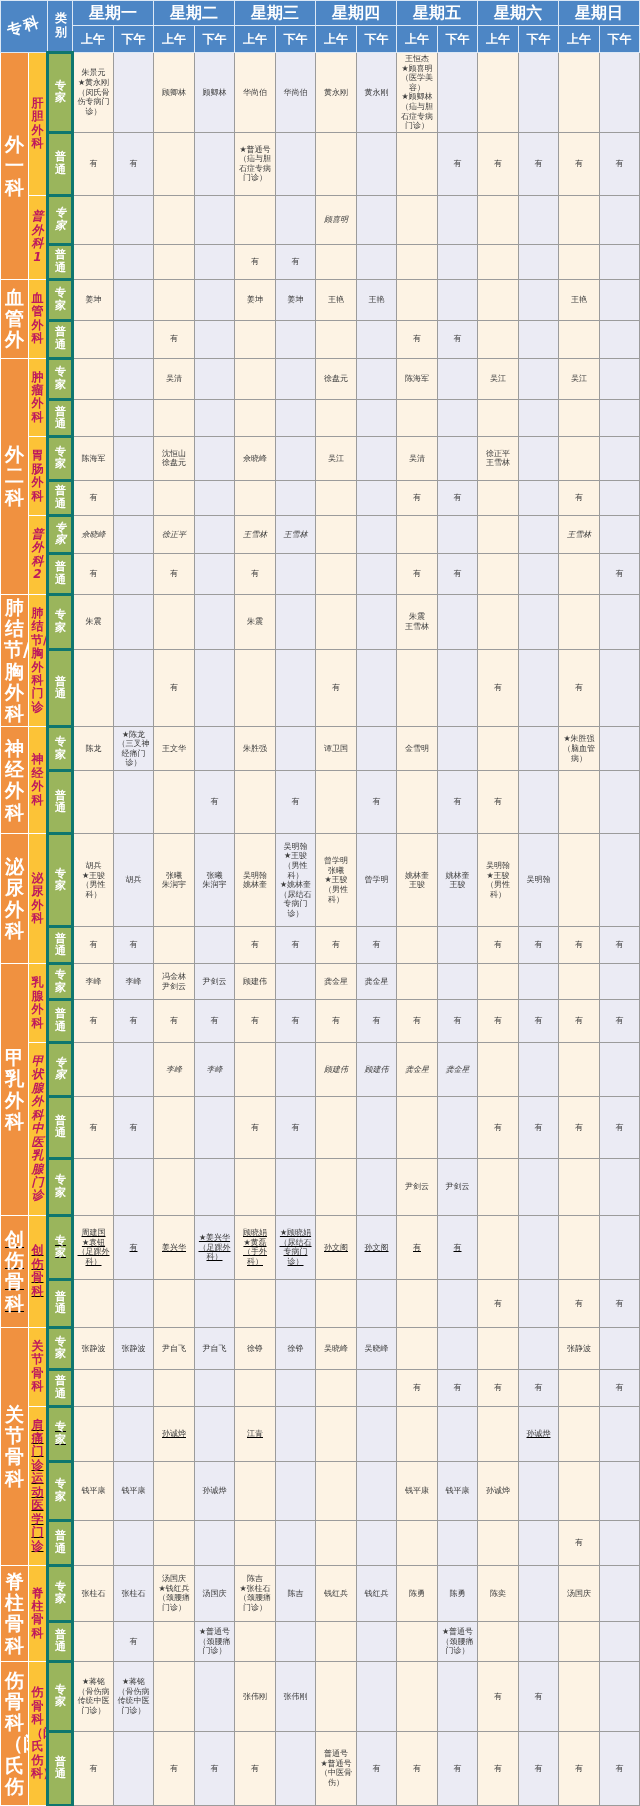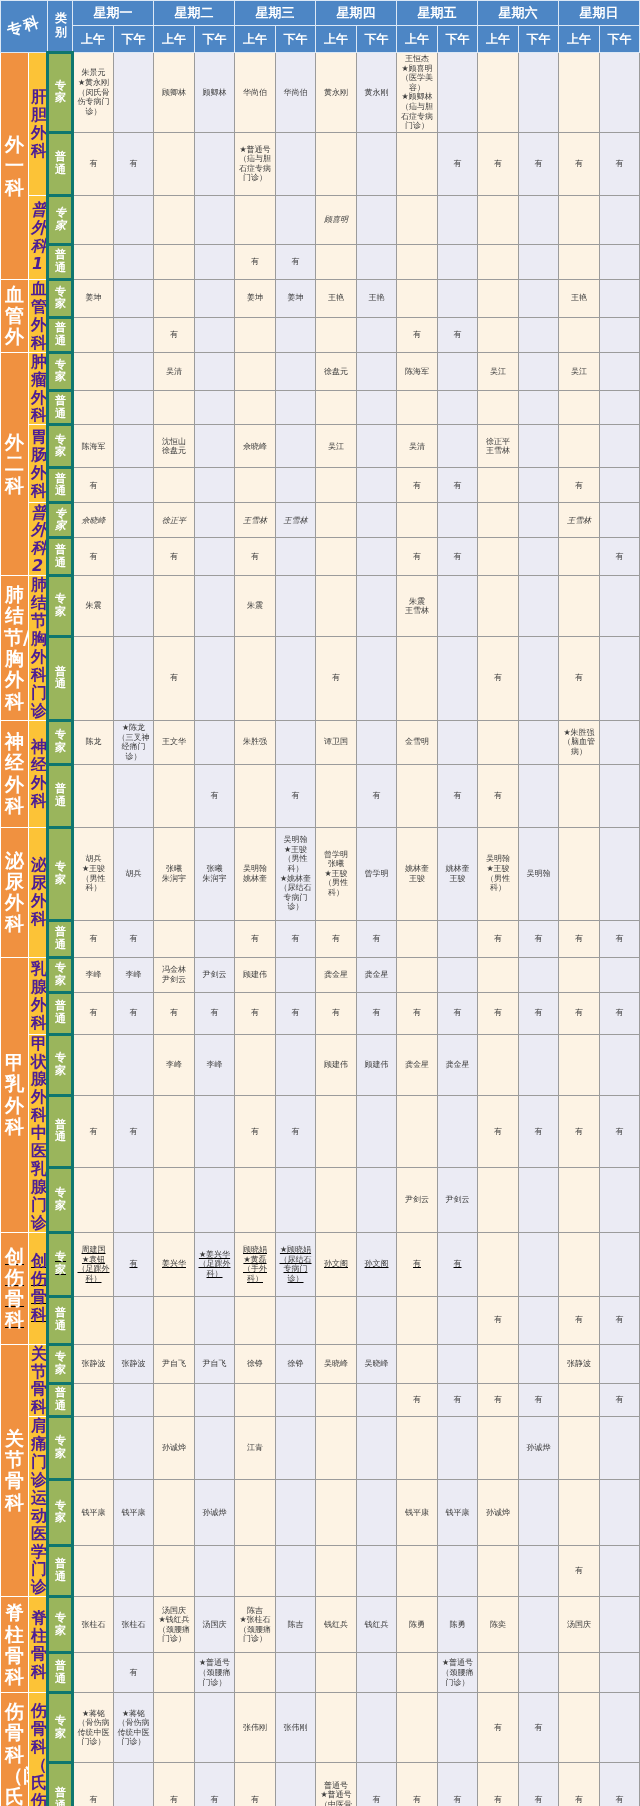--- a/index.html
+++ b/index.html
@@ -9,30 +9,30 @@
     --cat-green:#9ab55c;
     --am-cream:#fdf3e4;
     --pm-lavender:#ebebf4;
     --grid:#9b9b9b;
     --celltext:#3c3c3c;
   }
   html,body{margin:0;padding:0;background:#fff;}
   body{width:640px;font-family:"DejaVu Sans","Liberation Sans",sans-serif;}
   table{border-collapse:collapse;table-layout:fixed;width:639px;}
   th{background:var(--header-blue);color:#fff;font-weight:bold;border:1px solid #dce8f5;padding:0;}
-  th.day{font-size:13px;height:24px;}
+  th.day{font-size:16px;height:24px;}
   th.ampm{font-size:12px;height:26px;}
   th.corner{font-size:15px;}
   th.corner .tilt{display:inline-block;transform:rotate(-18deg);letter-spacing:2px;}
   th.cath{font-size:12px;line-height:1.15;word-break:break-all;padding:0 7px;text-align:center;}
   td{vertical-align:middle;text-align:center;overflow:hidden;}
   td.section{background:var(--section-orange);color:#fff;font-weight:bold;font-size:19px;
     line-height:1.12;word-break:break-all;border:1px solid #fff;padding:0 3px;}
-  td.dept{background:var(--dept-yellow);color:#4c1d95;font-weight:bold;font-size:16px;
-    line-height:1.12;word-break:break-all;border:1px solid #fff;padding:0 2px;}
+  td.dept{background:var(--dept-yellow);color:#be185d;font-weight:bold;font-size:12px;
+    line-height:1.12;word-break:break-all;border:1px solid #fff;padding:12px 2px;}
   td.cat{background:var(--cat-green);color:#fff;font-weight:bold;font-size:11px;
     line-height:1.15;word-break:break-all;border:3px solid #0f766e;padding:1px 6px;}
   td.cell{border:1px solid var(--grid);color:var(--celltext);font-size:8px;line-height:1.2;
     white-space:pre-line;word-break:break-all;padding:1px;}
   td.am{background:var(--am-cream);}
   td.pm{background:var(--pm-lavender);}
 </style>
 </head>
 <body>
 
@@ -454,21 +454,21 @@
         <td class="cell pm">有</td>
         <td class="cell am">有</td>
         <td class="cell pm">有</td>
         <td class="cell am">有</td>
         <td class="cell pm">有</td>
         <td class="cell am">有</td>
         <td class="cell pm">有</td>
         <td class="cell am">有</td>
         <td class="cell pm">有</td>
       </tr>
-      <tr style="height: 36px;">
+      <tr style="height: 36px; font-style: italic;">
         <td class="dept" rowspan="3">甲状腺外科中医乳腺门诊</td>
         <td class="cat">专家</td>
         <td class="cell am"></td>
         <td class="cell pm"></td>
         <td class="cell am">李峰</td>
         <td class="cell pm">李峰</td>
         <td class="cell am"></td>
         <td class="cell pm"></td>
         <td class="cell am">顾建伟</td>
         <td class="cell pm">顾建伟</td>
@@ -580,21 +580,21 @@
         <td class="cell pm"></td>
         <td class="cell am"></td>
         <td class="cell pm"></td>
         <td class="cell am">有</td>
         <td class="cell pm">有</td>
         <td class="cell am">有</td>
         <td class="cell pm">有</td>
         <td class="cell am"></td>
         <td class="cell pm">有</td>
       </tr>
-      <tr style="height: 37px;">
+      <tr style="height: 37px; text-decoration: underline;">
         <td class="dept" rowspan="3">肩痛门诊运动医学门诊</td>
         <td class="cat">专家</td>
         <td class="cell am"></td>
         <td class="cell pm"></td>
         <td class="cell am">孙诚烨</td>
         <td class="cell pm"></td>
         <td class="cell am">江青</td>
         <td class="cell pm"></td>
         <td class="cell am"></td>
         <td class="cell pm"></td>

